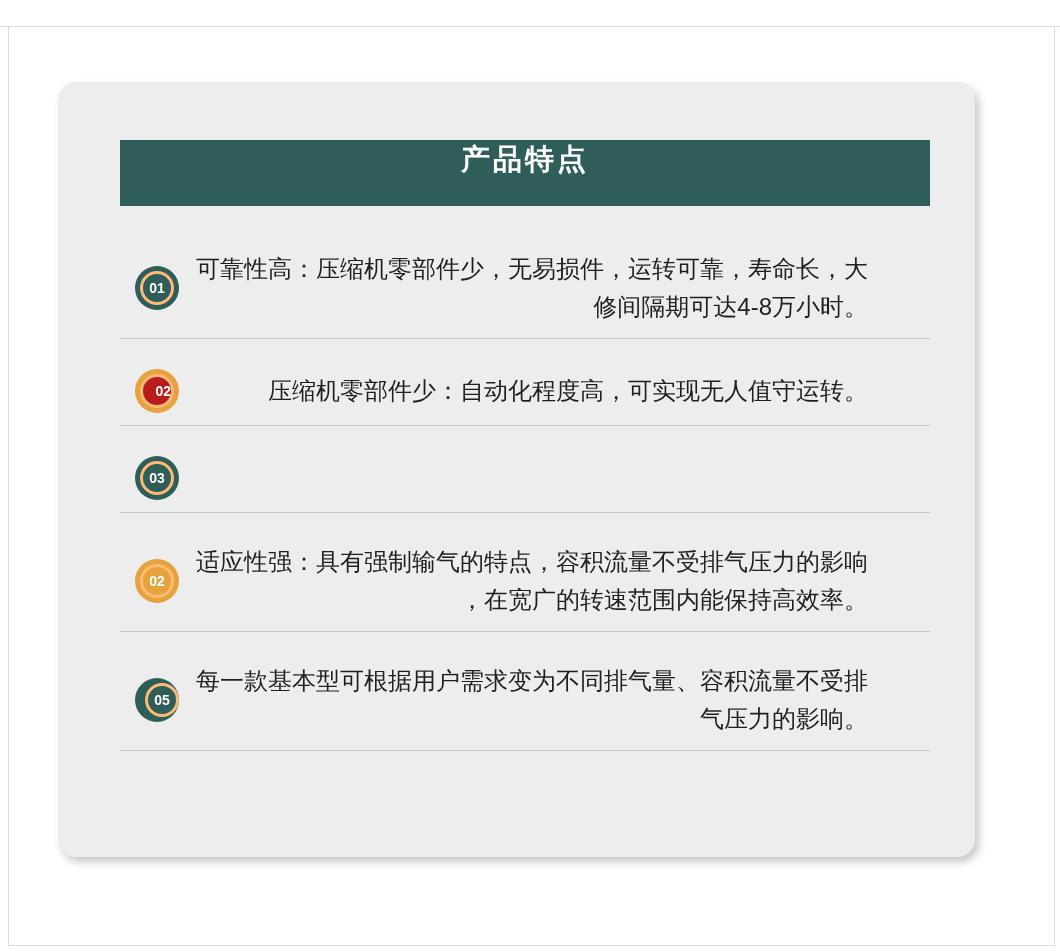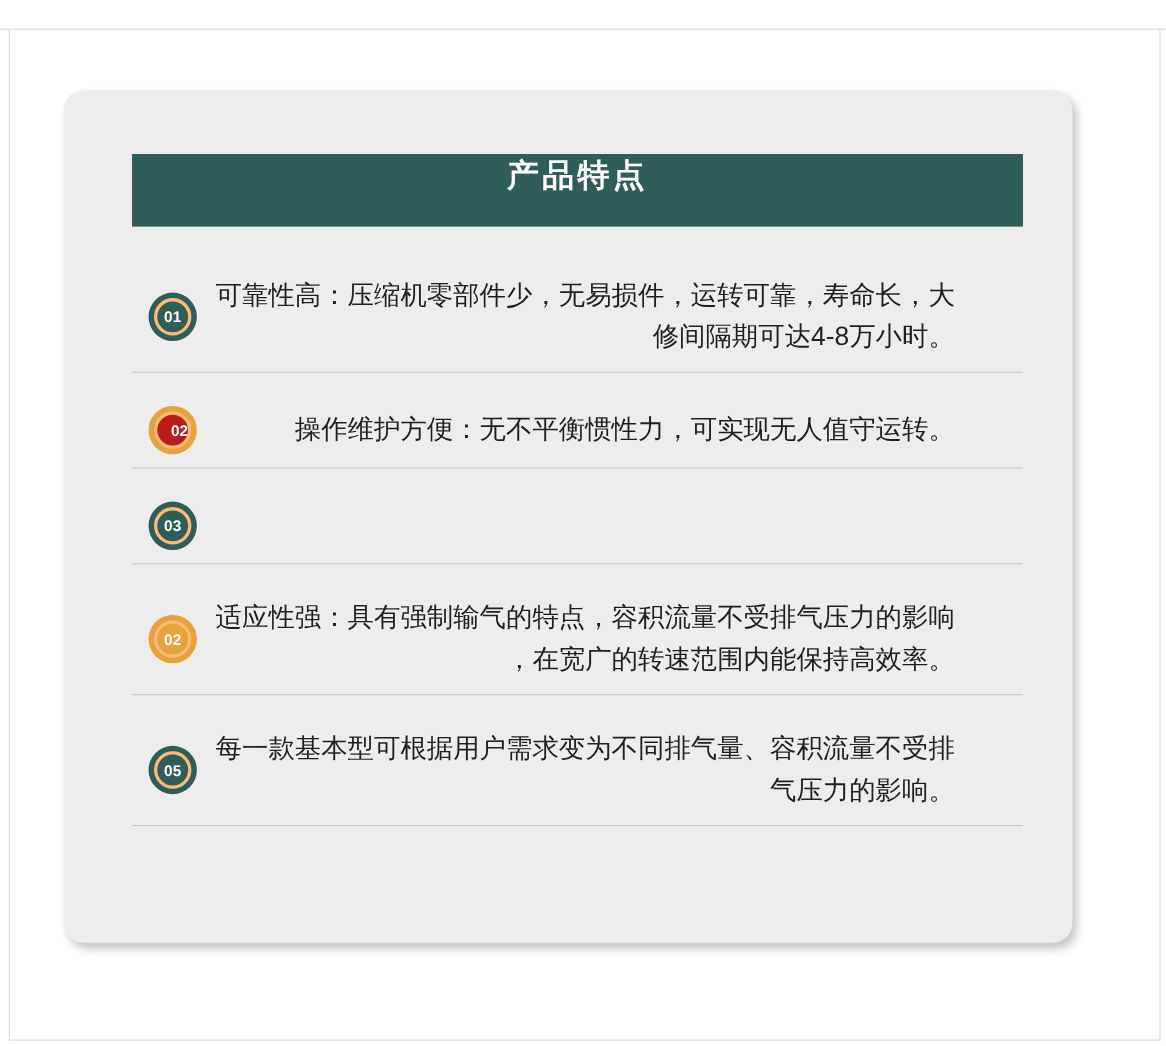--- a/index.html
+++ b/index.html
@@ -91,42 +91,42 @@
     </div>
     <div class="feature-text">可靠性高：压缩机零部件少，无易损件，运转可靠，寿命长，大修间隔期可达4-8万小时。</div>
   </div>
 
   <div class="item">
     <div class="badge badge--orange" style="background: rgb(230, 162, 60);">
       <div class="badge-core" style="background: #b91c1c; justify-content: flex-end;">
         <span>02</span>
       </div>
     </div>
-    <div class="feature-text">操作维护方便：无不平衡惯性力，可实现无人值守运转。</div>
+    <div class="feature-text">压缩机零部件少：自动化程度高，可实现无人值守运转。</div>
   </div>
 
   <div class="item">
     <div class="badge badge--teal" style="background: rgb(47, 93, 89);">
       <div class="badge-core" style="background: rgb(47, 93, 89);">
         <span>03</span>
       </div>
     </div>
   </div>
 
   <div class="item">
     <div class="badge badge--orange" style="background: rgb(230, 162, 60);">
       <div class="badge-core" style="background: rgb(230, 162, 60);">
         <span>02</span>
       </div>
     </div>
     <div class="feature-text">适应性强：具有强制输气的特点，容积流量不受排气压力的影响，在宽广的转速范围内能保持高效率。</div>
   </div>
 
   <div class="item">
-    <div class="badge badge--teal" style="background: rgb(47, 93, 89);">
+    <div class="badge badge--teal" style="background: rgb(47, 93, 89); justify-content: flex-end;">
       <div class="badge-core" style="background: rgb(47, 93, 89);">
         <span>05</span>
       </div>
     </div>
     <div class="feature-text">每一款基本型可根据用户需求变为不同排气量、容积流量不受排气压力的影响。</div>
   </div>
 </div>
 </div>
 
 </body></html>

